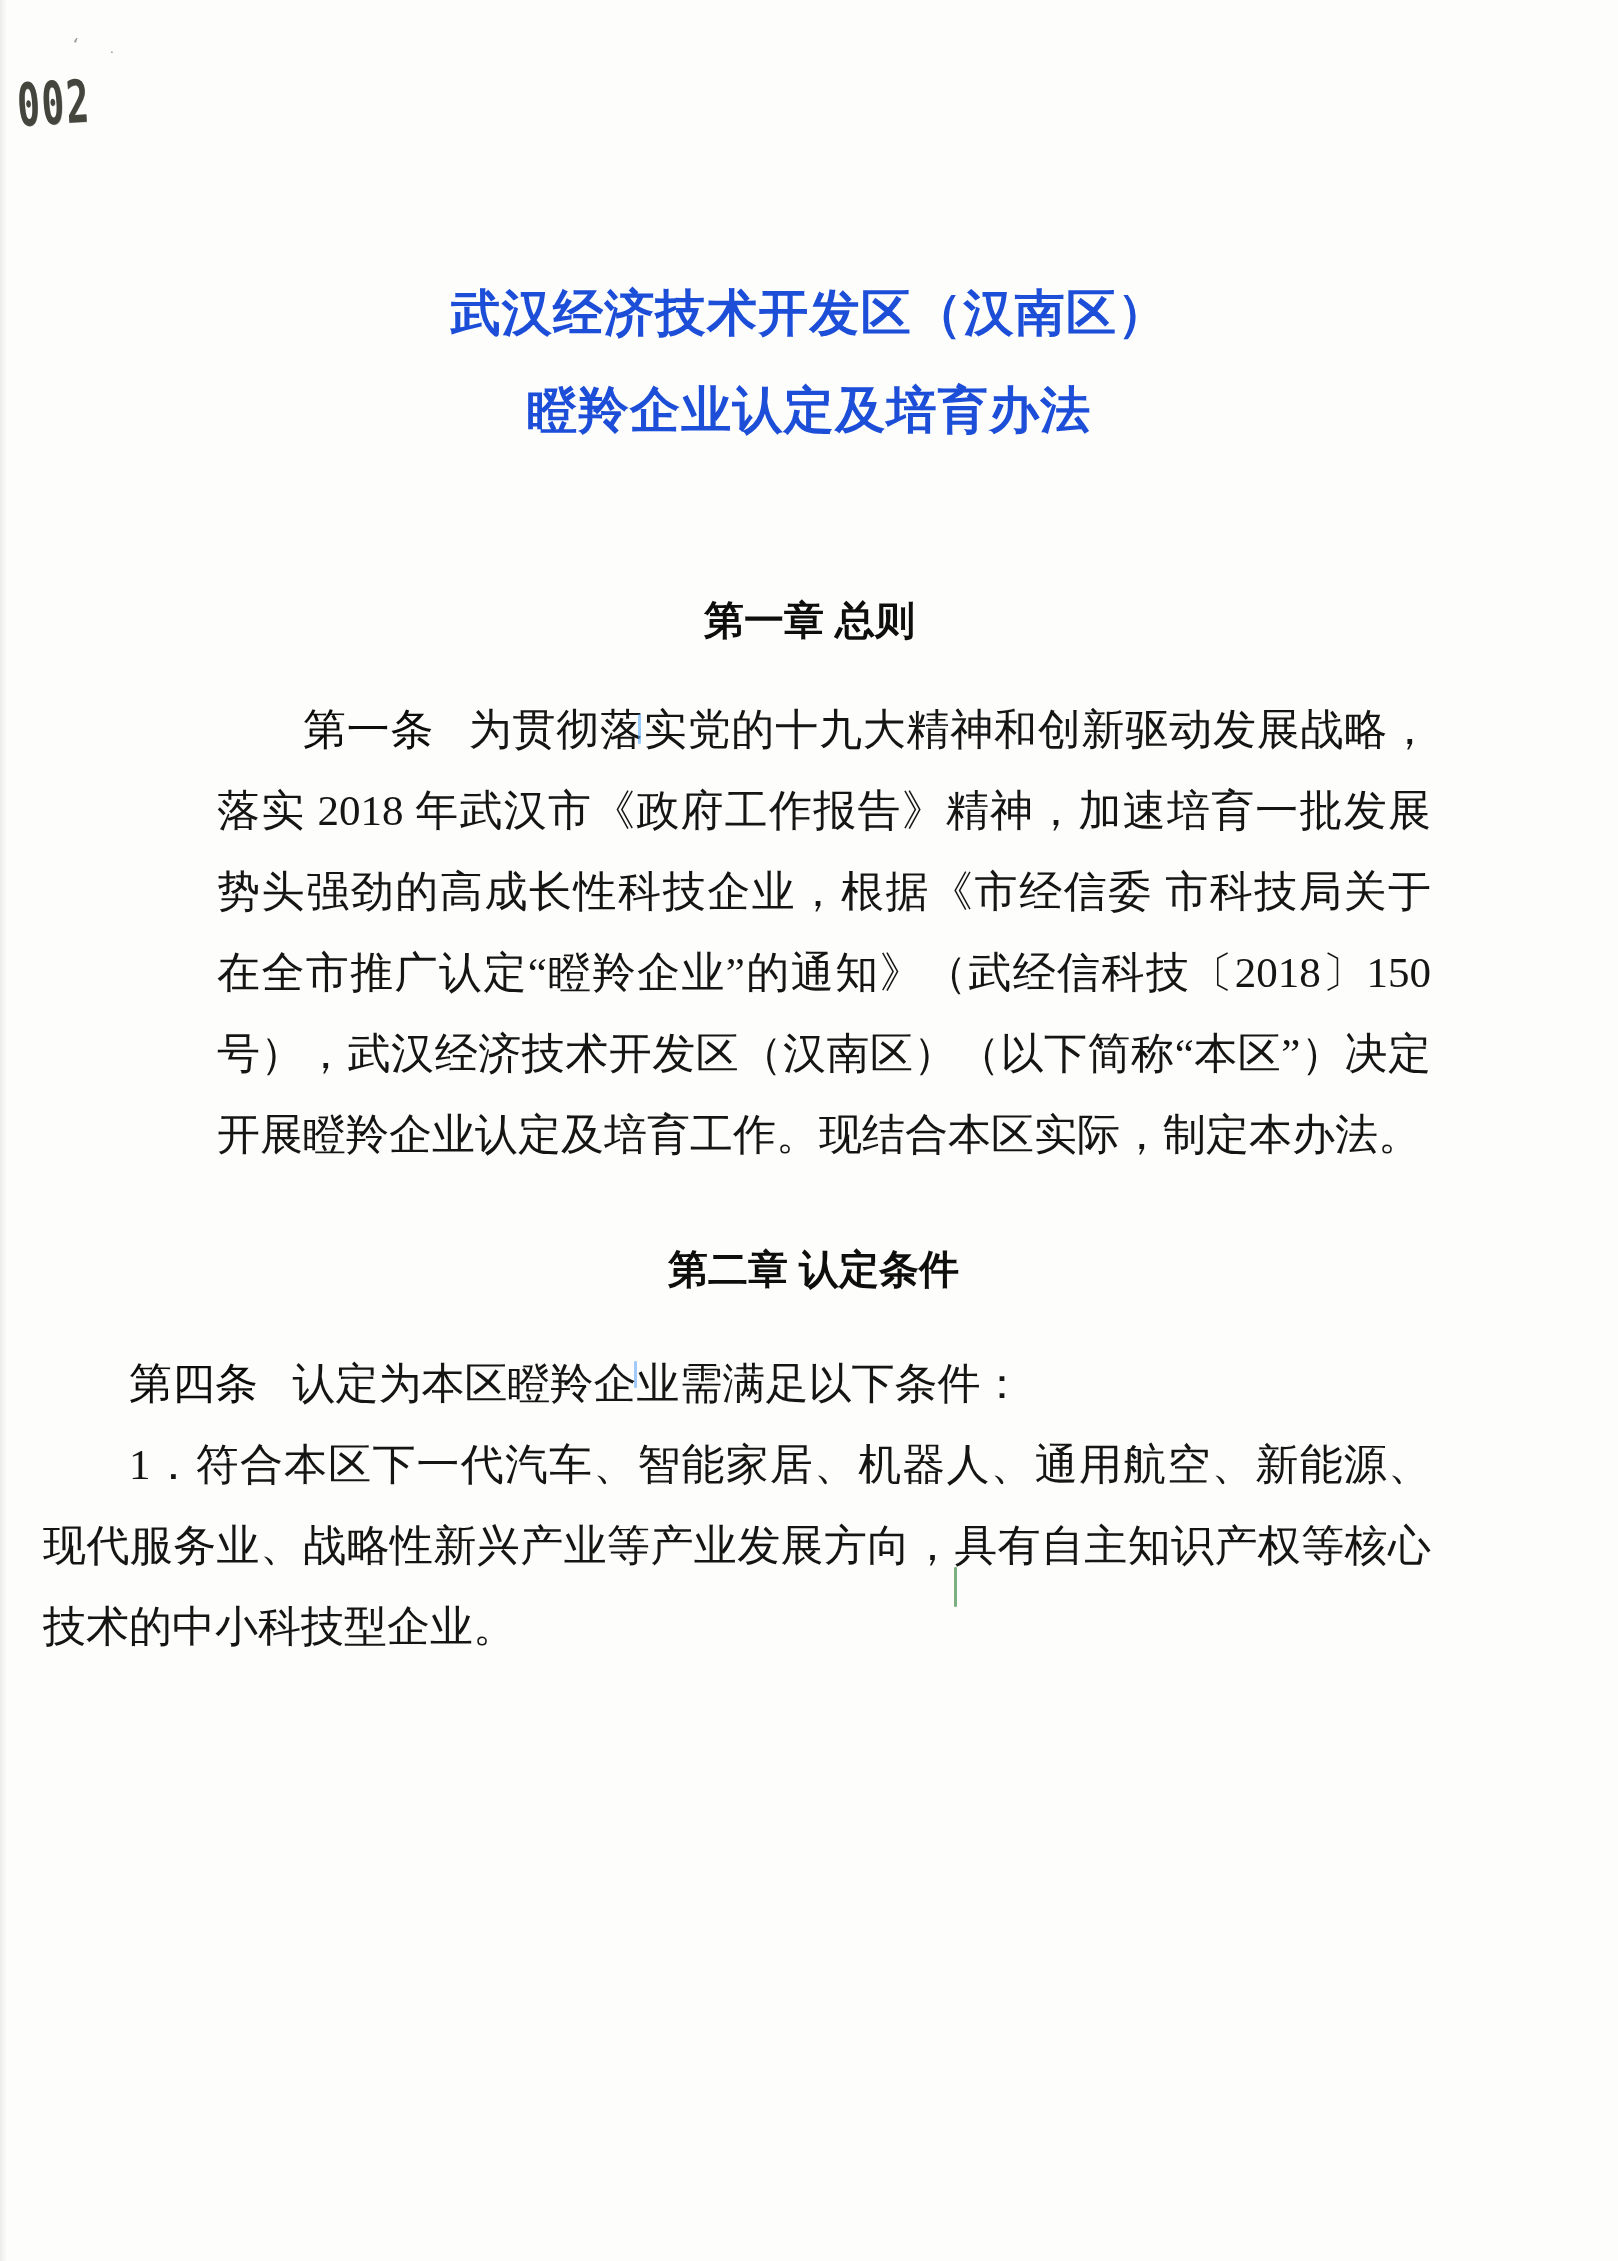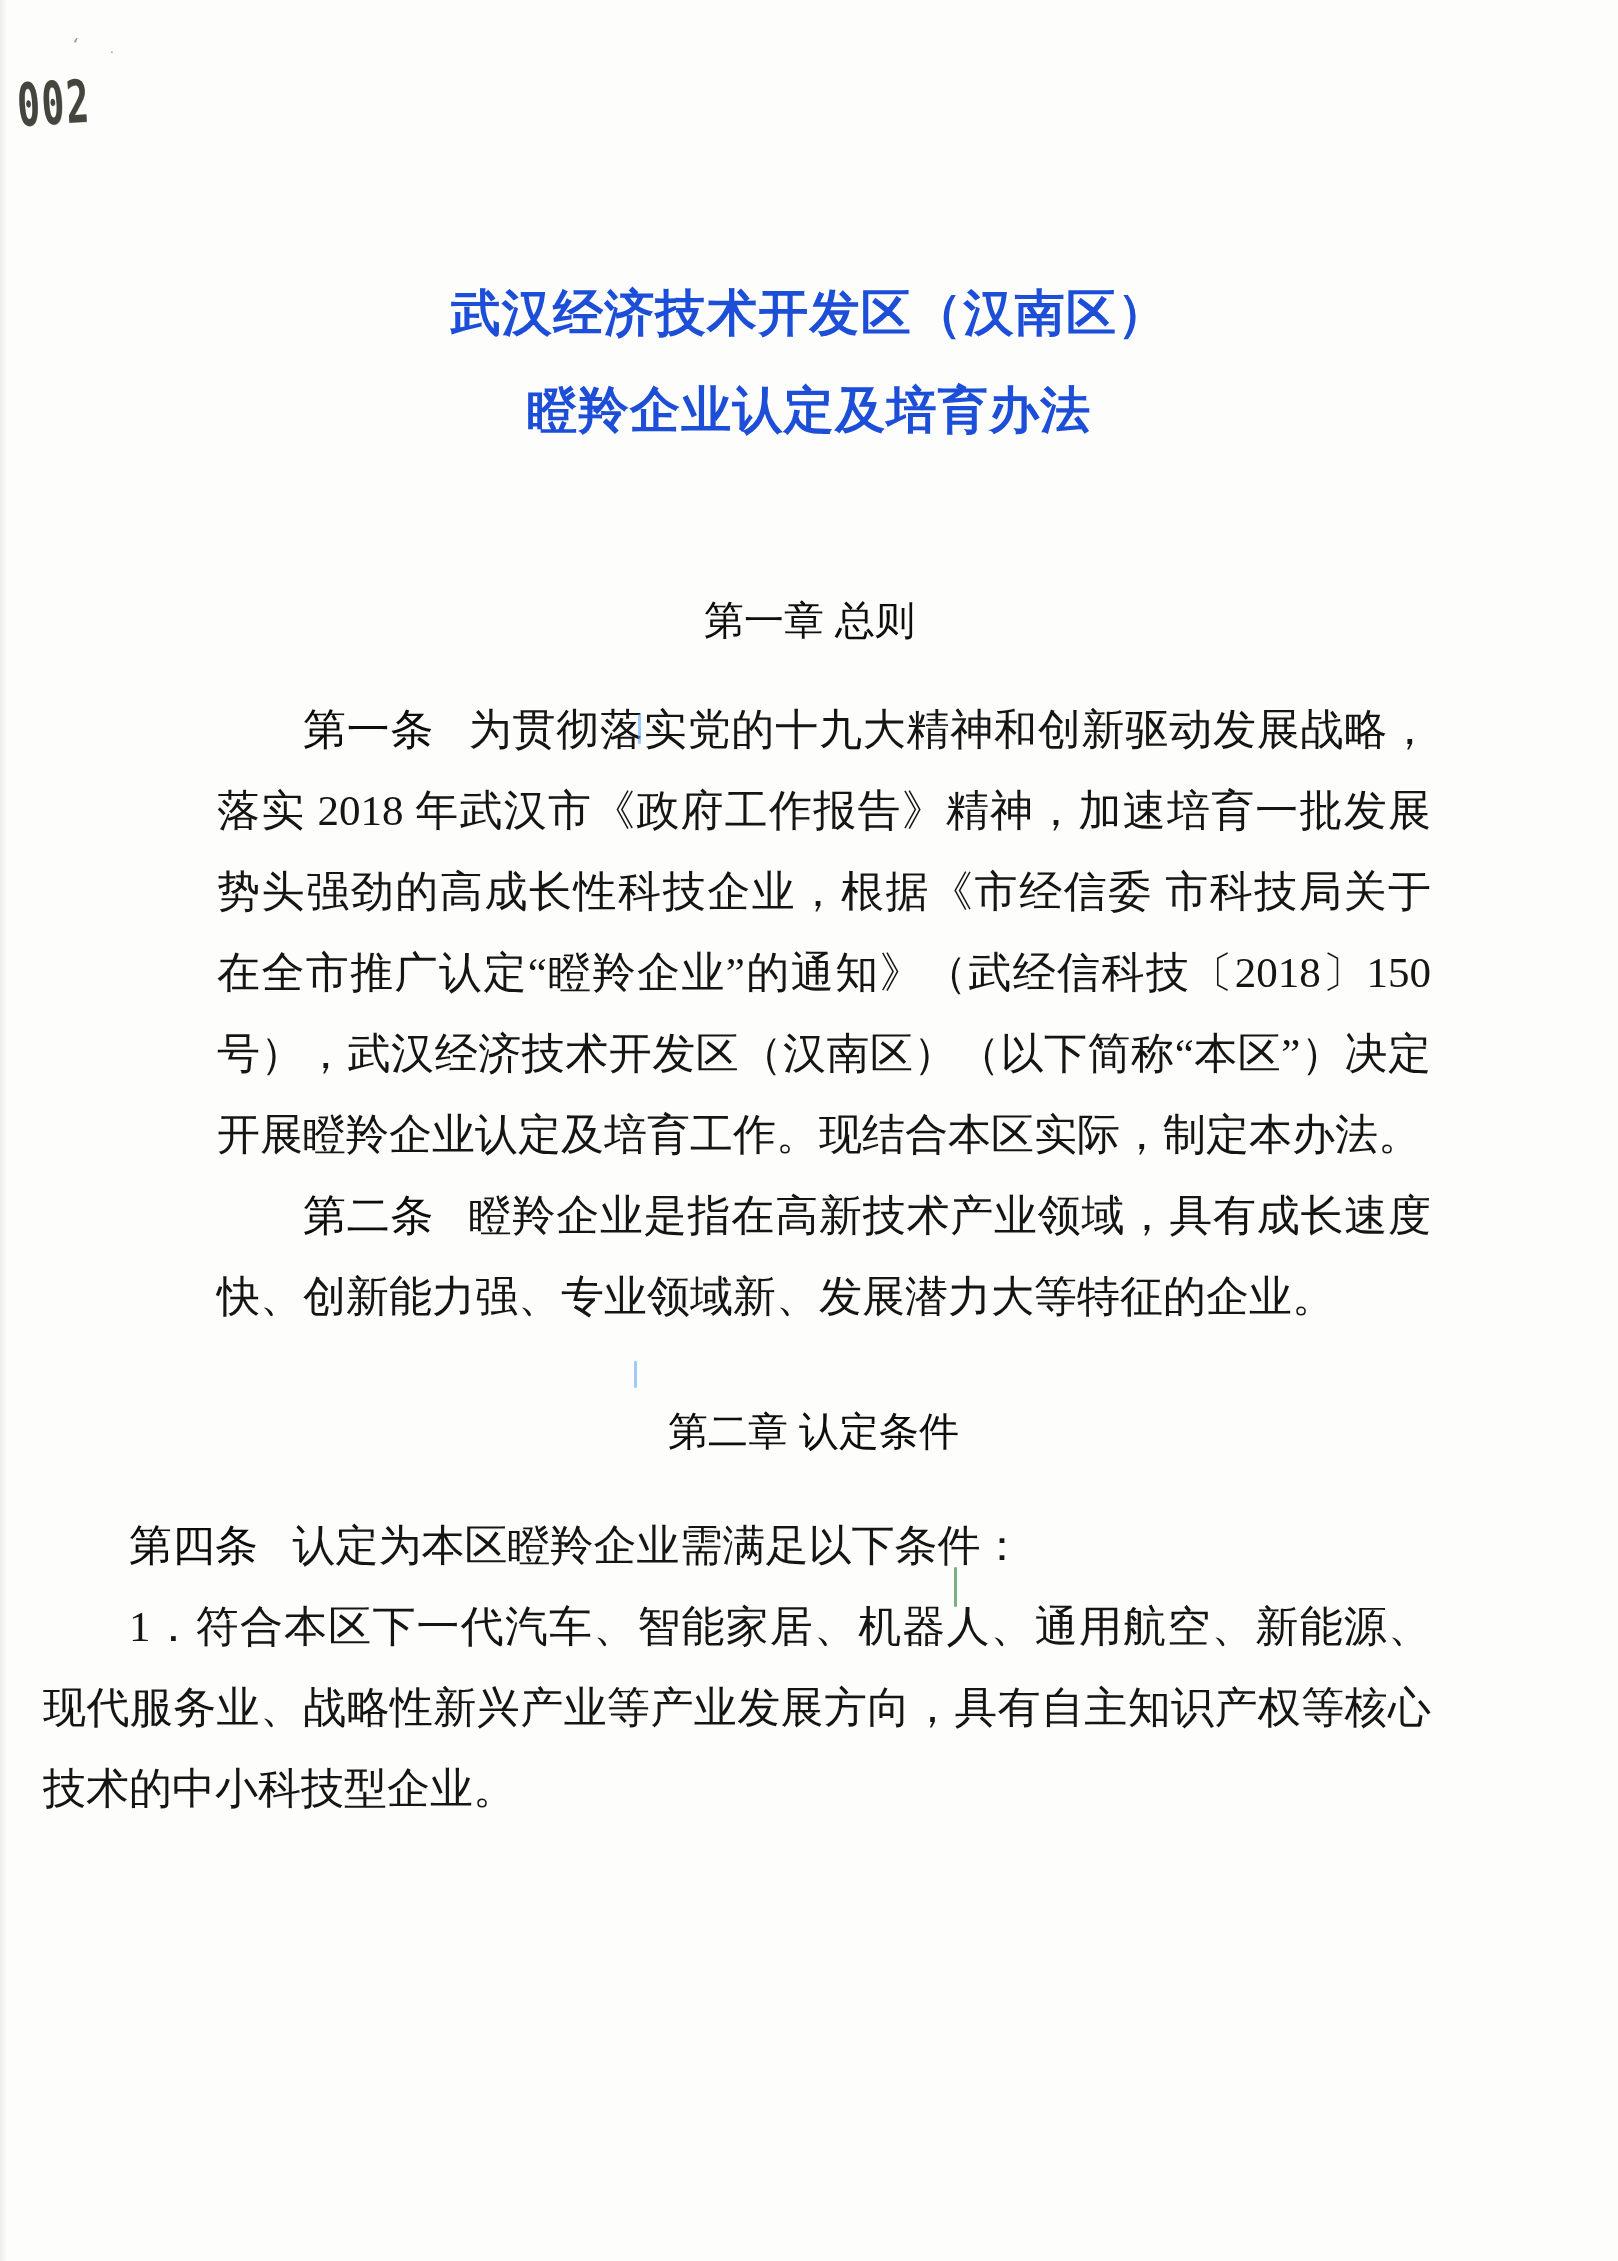--- a/index.html
+++ b/index.html
@@ -52,21 +52,21 @@
     font-weight: 700;
     font-size: 50px;
     line-height: 97px;
     letter-spacing: 1.3px;
     color: #1d4ed8;
   }
   .doc-title .t-line { display: block; }
   .chapter-heading {
     text-align: center;
     font-family: "Liberation Sans", "DejaVu Sans", sans-serif;
-    font-weight: 400;
+    font-weight: 700;
     font-size: 40px;
     line-height: 58px;
     margin: 0;
     color: #0e0e0d;
   }
   .ch1-heading { margin-top: 132px; }
   .ch2-heading { margin-top: 65px; margin-left: 8px; }
   .content {
     margin-left: 217px;
     margin-right: 188px;
@@ -110,21 +110,20 @@
 
   <h1 class="doc-title">
     <span class="t-line">武汉经济技术开发区（汉南区）</span>
     <span class="t-line">瞪羚企业认定及培育办法</span>
   </h1>
 
   <h2 class="chapter-heading ch1-heading">第一章 总则</h2>
 
   <div class="content ch1-body">
     <p><span class="article-label">第一条</span><span class="article-text">为贯彻落实党的十九大精神和创新驱动发展战略，落实 2018 年武汉市《政府工作报告》精神，加速培育一批发展势头强劲的高成长性科技企业，根据《市经信委 市科技局关于在全市推广认定“瞪羚企业”的通知》（武经信科技〔2018〕150 号），武汉经济技术开发区（汉南区）（以下简称“本区”）决定开展瞪羚企业认定及培育工作。现结合本区实际，制定本办法。</span></p>
-    <p><span class="article-label">第二条</span><span class="article-text">瞪羚企业是指在高新技术产业领域，具有成长速度快、创新能力强、专业领域新、发展潜力大等特征的企业。</span></p>
   </div>
 
   <h2 class="chapter-heading ch2-heading">第二章 认定条件</h2>
 
   <div class="content ch2-body">
     <p><span class="article-label">第四条</span><span class="article-text">认定为本区瞪羚企业需满足以下条件：</span></p>
     <p><span class="article-text">1．符合本区下一代汽车、智能家居、机器人、通用航空、新能源、现代服务业、战略性新兴产业等产业发展方向，具有自主知识产权等核心技术的中小科技型企业。</span></p>
   </div>
 
   <div class="scan-artifact artifact-blue-1"></div>

